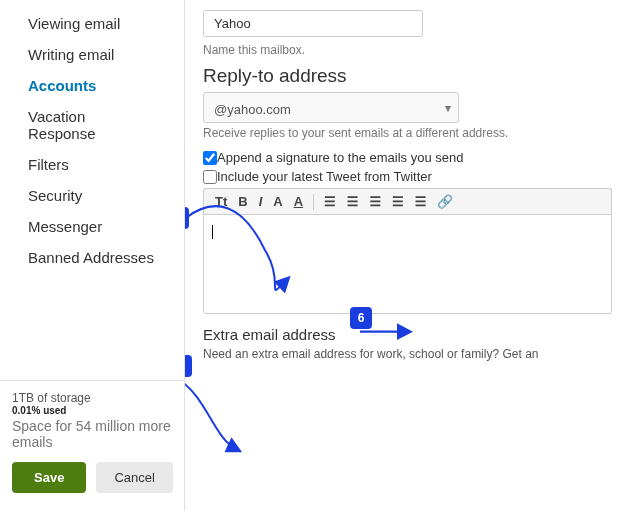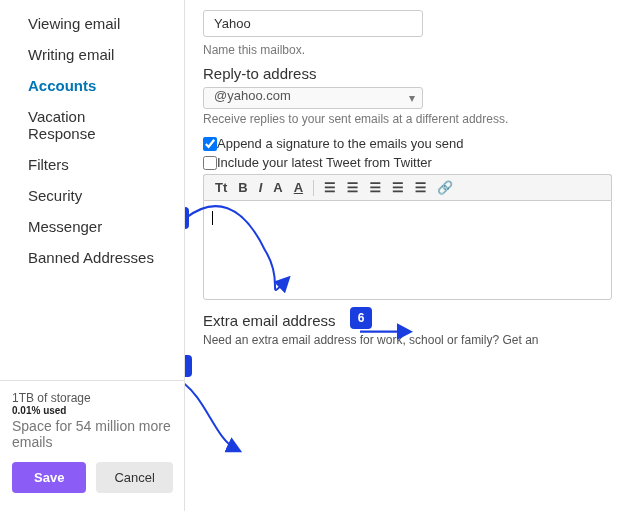--- a/index.html
+++ b/index.html
@@ -54,21 +54,21 @@
       font-size: 14px;
       color: #777;
       margin-top: 2px;
     }
     .btn-row {
       display: flex;
       gap: 10px;
       margin-top: 12px;
     }
     .btn-save {
-      background: #8b5cf6;
+      background: #4d7c0f;
       color: #fff;
       border: none;
       padding: 8px 22px;
       border-radius: 4px;
       font-size: 13px;
       font-weight: 600;
       cursor: pointer;
     }
     .btn-cancel {
       background: #e8e8e8;
@@ -98,33 +98,33 @@
       color: #333;
       background: #fff;
     }
     .field-hint {
       font-size: 12px;
       color: #777;
       margin: 3px 0 8px 0;
     }
 
     .section-label {
-      font-size: 15px;
+      font-size: 19px;
       color: #333;
       margin: 6px 0 5px 0;
     }
     .reply-to-select {
       border: 1px solid #ccc;
       border-radius: 3px;
-      padding: 0 30px 5px 10px;
+      padding: 9px 30px 5px 10px;
       font-size: 13px;
       color: #555;
       background: #f9f9f9;
       appearance: none;
-      width: 220px;
+      width: 256px;
       position: relative;
     }
     .reply-to-wrapper {
       position: relative;
       display: inline-block;
     }
     .reply-to-wrapper::after {
       content: '▾';
       position: absolute;
       right: 8px;

